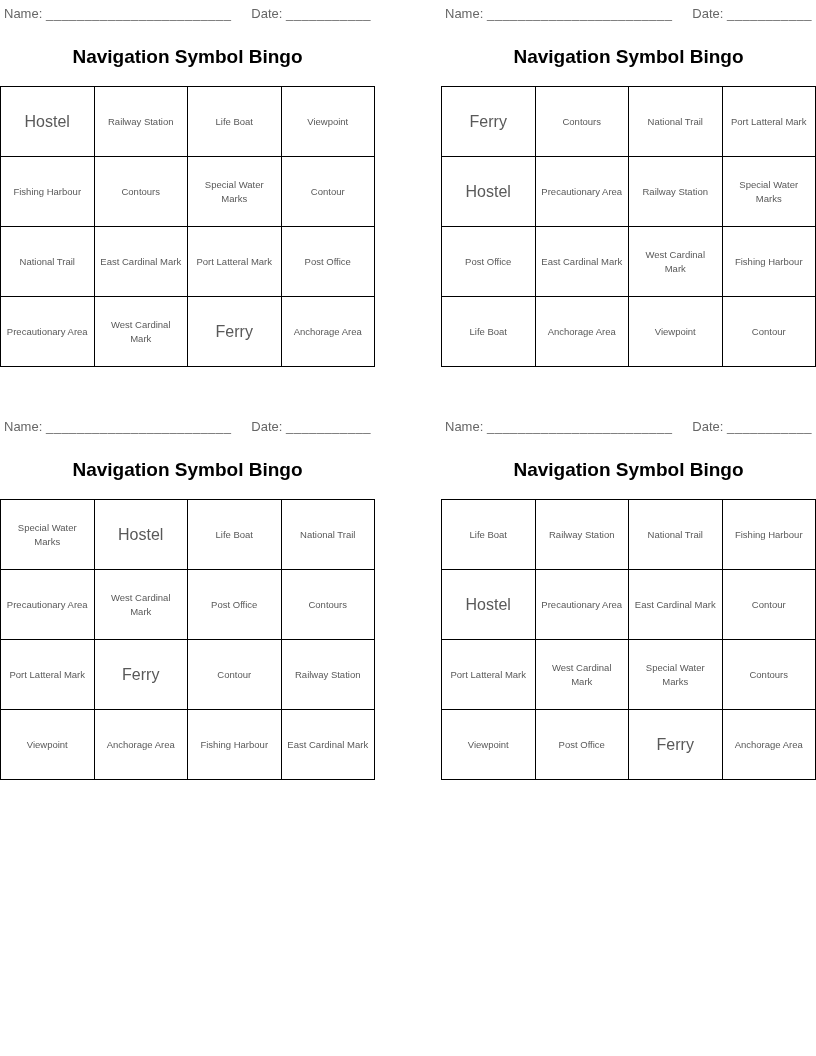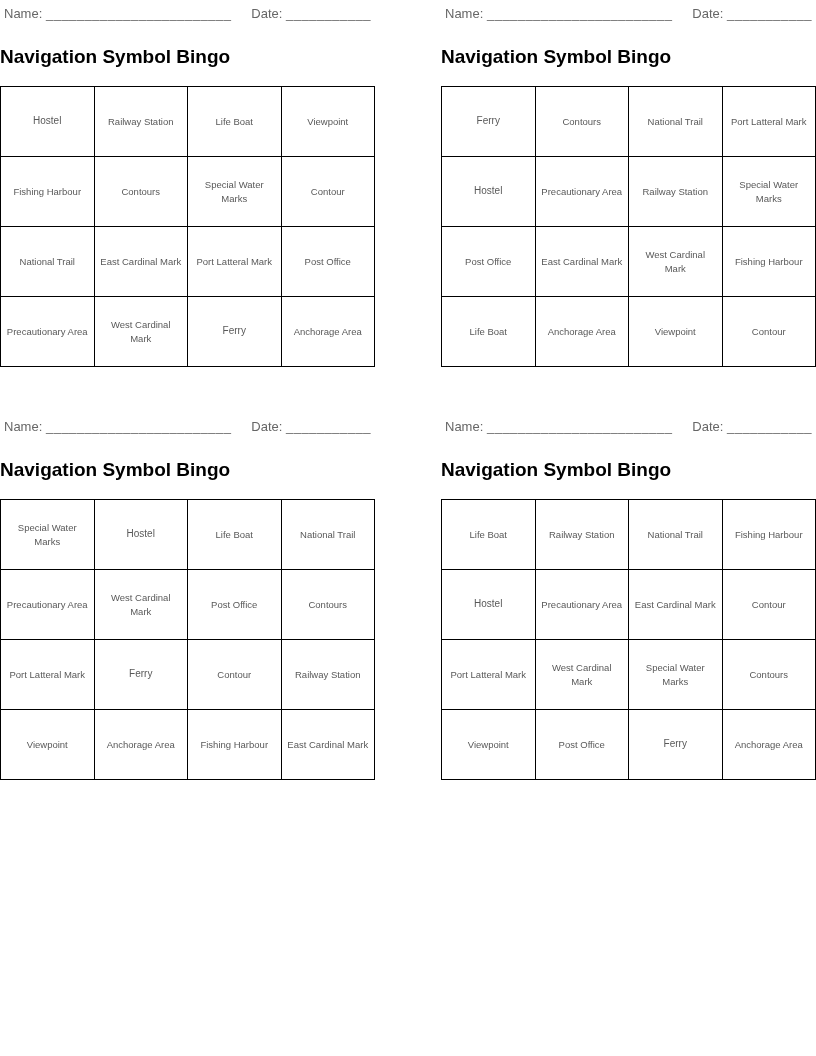--- a/index.html
+++ b/index.html
@@ -30,21 +30,21 @@
     align-items: flex-end;
     color: var(--label-text);
     font-size: 13px;
     padding: 0 4px;
     height: 17px;
     white-space: nowrap;
   }
   .name-part, .date-part { display: inline-block; }
   .blank { letter-spacing: 0.5px; }
   .title {
-    text-align: left;
+    text-align: center;
     font-size: 19px;
     font-weight: bold;
     color: var(--title-text);
     margin-top: 25px;
     height: 22px;
     line-height: 22px;
   }
   table.grid {
     border-collapse: collapse;
     table-layout: fixed;
@@ -57,21 +57,21 @@
     height: 70px;
     text-align: center;
     vertical-align: middle;
     color: var(--cell-text);
     font-size: 9.5px;
     line-height: 1.45;
     padding: 2px 5px;
     word-wrap: break-word;
   }
   table.grid td.big {
-    font-size: 10px;
+    font-size: 16px;
     margin-top: 48px;
   }
 </style>
 </head>
 <body>
 
 <div class="cards" id="cards">
   <div class="card">
     <div class="name-row">
       <span class="name-part"><span>Name:</span> <span class="blank">________________________</span></span>

